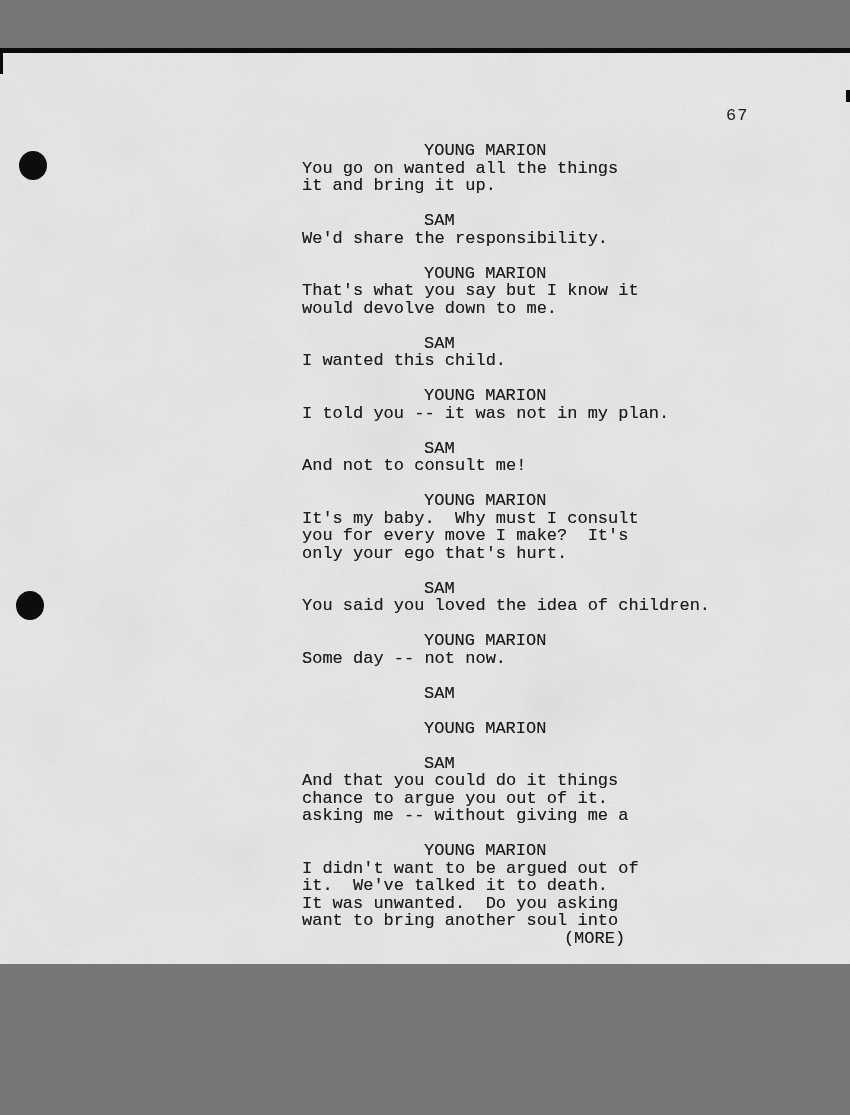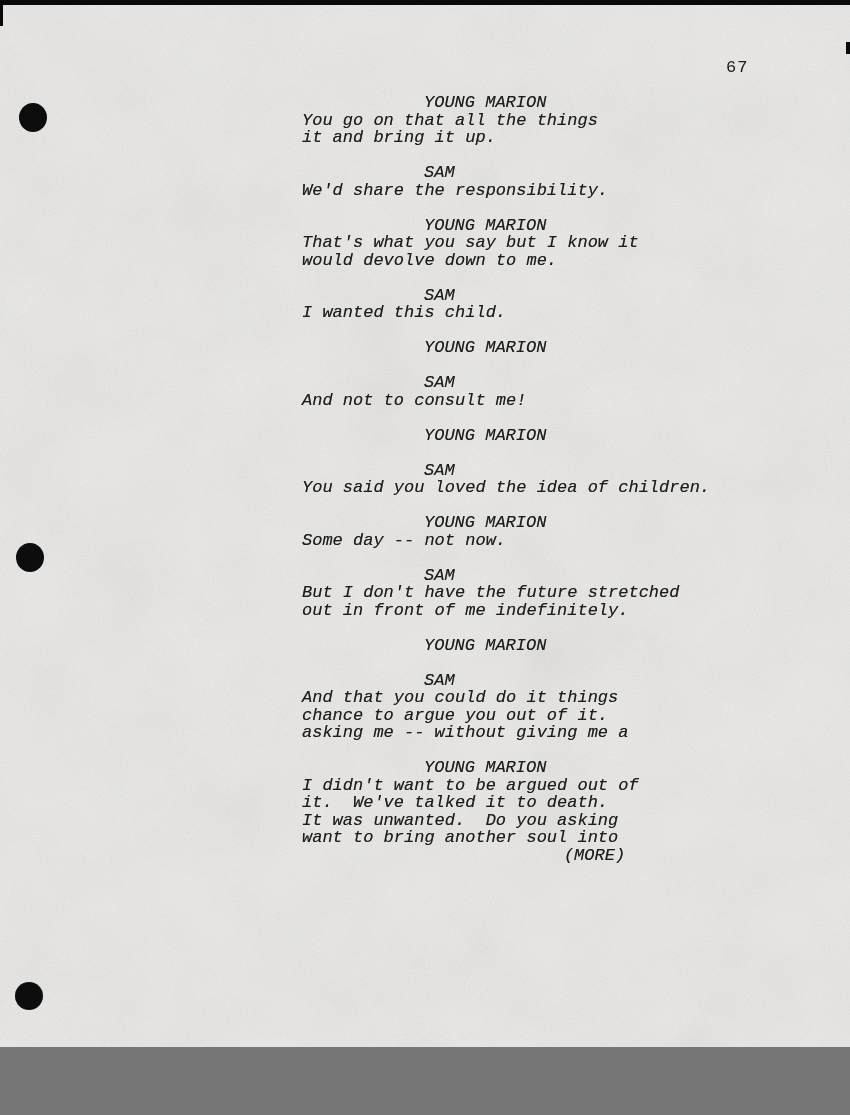--- a/index.html
+++ b/index.html
@@ -3,23 +3,24 @@
 <meta charset="utf-8">
 <style>
   html, body { margin: 0; padding: 0; }
   body {
     width: 850px; height: 1115px;
     font-family: "Liberation Mono", "DejaVu Sans Mono", monospace;
     background: #777;
   }
   .scan {
     position: relative;
-    width: 850px; height: 1047px;
+    width: 850px; height: 916px;
     background: #eae9e7;
     overflow: hidden;
+    margin-top: 48px;
   }
   .paper-texture {
     position: absolute; inset: 0;
     pointer-events: none;
   }
   .edge-bar {
     position: absolute; background: #0a0a0a;
   }
   .edge-bar.top    { left: 0; top: 0; width: 850px; height: 5px; }
   .edge-bar.bottom { left: 0; top: 1110px; width: 850px; height: 5px; }
@@ -42,21 +43,21 @@
   }
   .script-body {
     position: absolute;
     left: 302px; top: 94px;
     width: 460px;
     font-size: 17px;
     line-height: 17.5px;
     color: #1d1d1d;
     text-shadow: 0 0 0.4px rgba(20,20,20,0.55);
   }
-  .block { margin-bottom: 17.5px; font-style: italic; }
+  .block { margin-bottom: 17.5px; }
   .cue { padding-left: 122px; white-space: pre; }
   .dline { white-space: pre; }
   .more { padding-left: 125px; white-space: pre; text-align: center; }
 </style>
 </head>
 <body>
 
 <div class="scan">
 
   <svg class="paper-texture" width="850" height="1115" xmlns="http://www.w3.org/2000/svg">
@@ -87,21 +88,21 @@
   <div class="hole h1"></div>
   <div class="hole h2"></div>
   <div class="hole h3"></div>
 
   <div class="page-number">67</div>
 
   <div class="script-body">
     <div class="block">
       <div class="cue">YOUNG MARION</div>
       <div>
-          <div class="dline">You go on that all the things</div>
+          <div class="dline">You go on wanted all the things</div>
           <div class="dline">it and bring it up.</div>
         </div>
     </div>
 
     <div class="block">
       <div class="cue">SAM</div>
       <div>
           <div class="dline">We'd share the responsibility.</div>
         </div>
     </div>
@@ -116,53 +117,57 @@
 
     <div class="block">
       <div class="cue">SAM</div>
       <div>
           <div class="dline">I wanted this child.</div>
         </div>
     </div>
 
     <div class="block">
       <div class="cue">YOUNG MARION</div>
+      <div>
+          <div class="dline">I told you -- it was not in my plan.</div>
+        </div>
     </div>
 
     <div class="block">
       <div class="cue">SAM</div>
       <div>
           <div class="dline">And not to consult me!</div>
         </div>
     </div>
 
     <div class="block">
       <div class="cue">YOUNG MARION</div>
+      <div>
+          <div class="dline">It's my baby.  Why must I consult</div>
+          <div class="dline">you for every move I make?  It's</div>
+          <div class="dline">only your ego that's hurt.</div>
+        </div>
     </div>
 
     <div class="block">
       <div class="cue">SAM</div>
       <div>
           <div class="dline">You said you loved the idea of children.</div>
         </div>
     </div>
 
     <div class="block">
       <div class="cue">YOUNG MARION</div>
       <div>
           <div class="dline">Some day -- not now.</div>
         </div>
     </div>
 
     <div class="block">
       <div class="cue">SAM</div>
-      <div>
-          <div class="dline">But I don't have the future stretched</div>
-          <div class="dline">out in front of me indefinitely.</div>
-        </div>
     </div>
 
     <div class="block">
       <div class="cue">YOUNG MARION</div>
     </div>
 
     <div class="block">
       <div class="cue">SAM</div>
       <div>
           <div class="dline">And that you could do it things</div>

